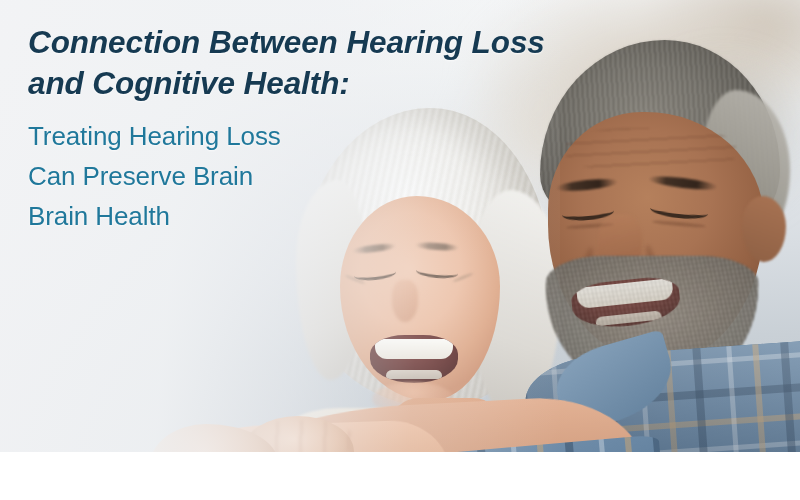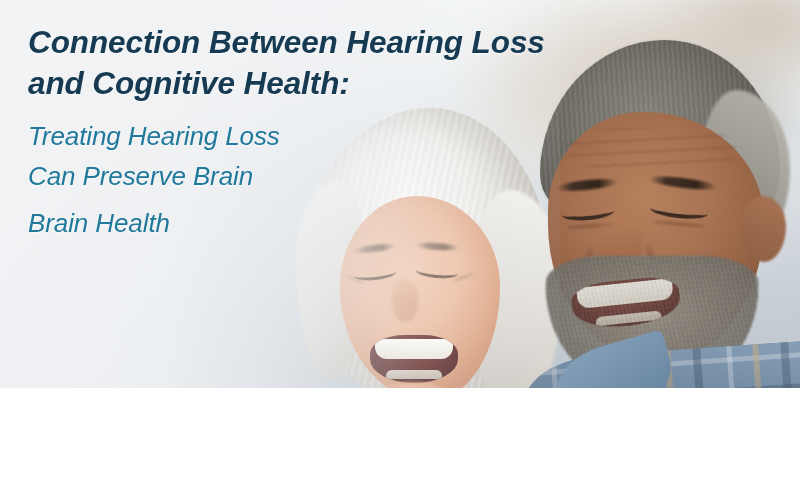--- a/index.html
+++ b/index.html
@@ -3,21 +3,21 @@
 <meta charset="utf-8">
 <style>
   html, body {
     margin: 0;
     padding: 0;
     background: #ffffff;
   }
   #banner {
     position: relative;
     width: 800px;
-    height: 388px;
+    height: 452px;
     overflow: hidden;
     font-family: "Liberation Sans", sans-serif;
     background: #eef0f2;
   }
 
   
   .bg-base {
     position: absolute;
     inset: 0;
     background:
@@ -504,21 +504,20 @@
     font-weight: 700;
     letter-spacing: -.1px;
     color: #163a52;
     text-shadow: 0 1px 2px rgba(255,255,255,.75);
     white-space: nowrap;
   }
   .subhead {
     margin: 12px 0 0 0;
     font-size: 26px;
     line-height: 40px;
-    font-style: italic;
     font-weight: 400;
     letter-spacing: -.1px;
     color: #20789b;
     text-shadow: 0 1px 2px rgba(255,255,255,.7);
     white-space: nowrap;
   }
 </style>
 </head>
 <body>
 
@@ -598,16 +597,16 @@
 
   </div>
 
   <div class="text-scrim"></div>
 
   <div class="copy">
     <h1 class="headline">Connection Between Hearing Loss</h1>
     <h1 class="headline">and Cognitive Health:</h1>
     <p class="subhead">Treating Hearing Loss</p>
     <p class="subhead" style="margin-top:0">Can Preserve Brain</p>
-    <p class="subhead" style="margin-top:7px">Brain Health</p>
+    <p class="subhead" style="margin-top:0">Brain Health</p>
   </div>
 
 </div>
 
 </body></html>

